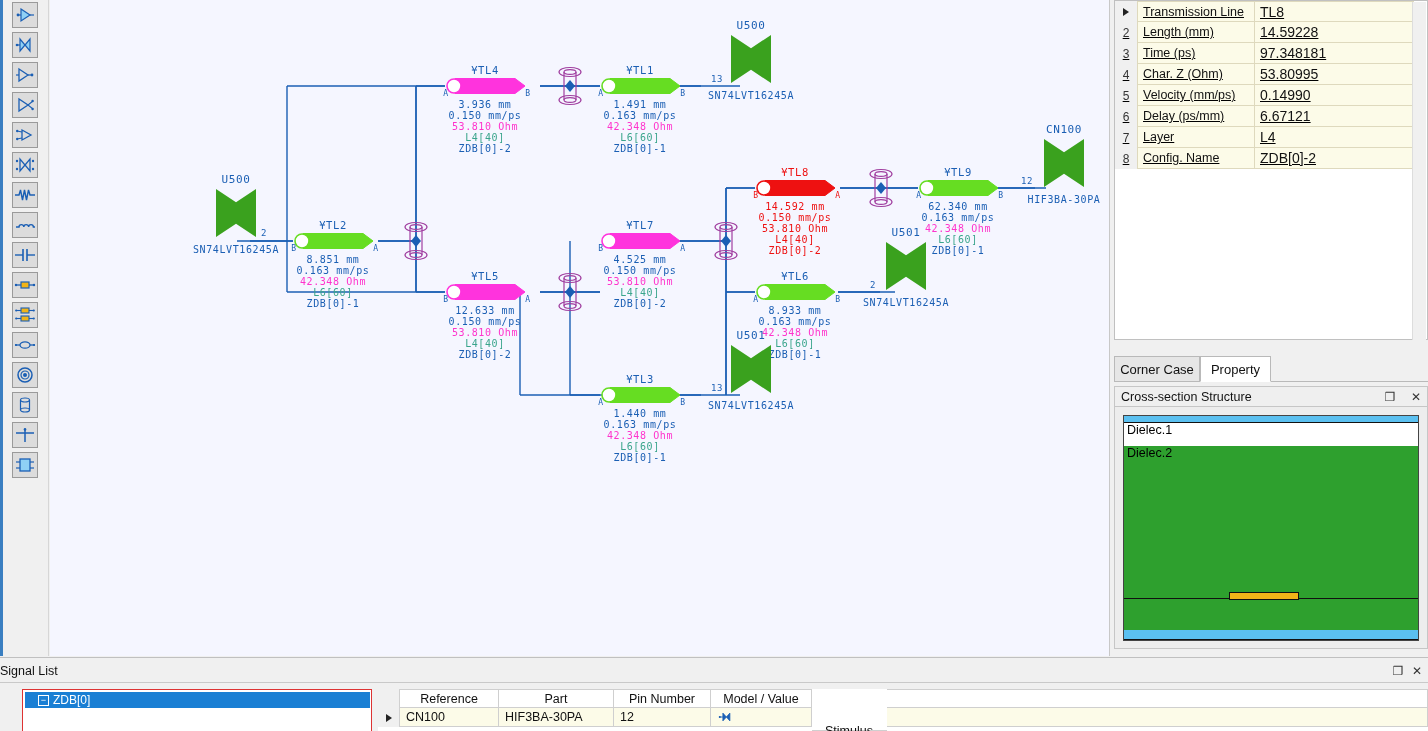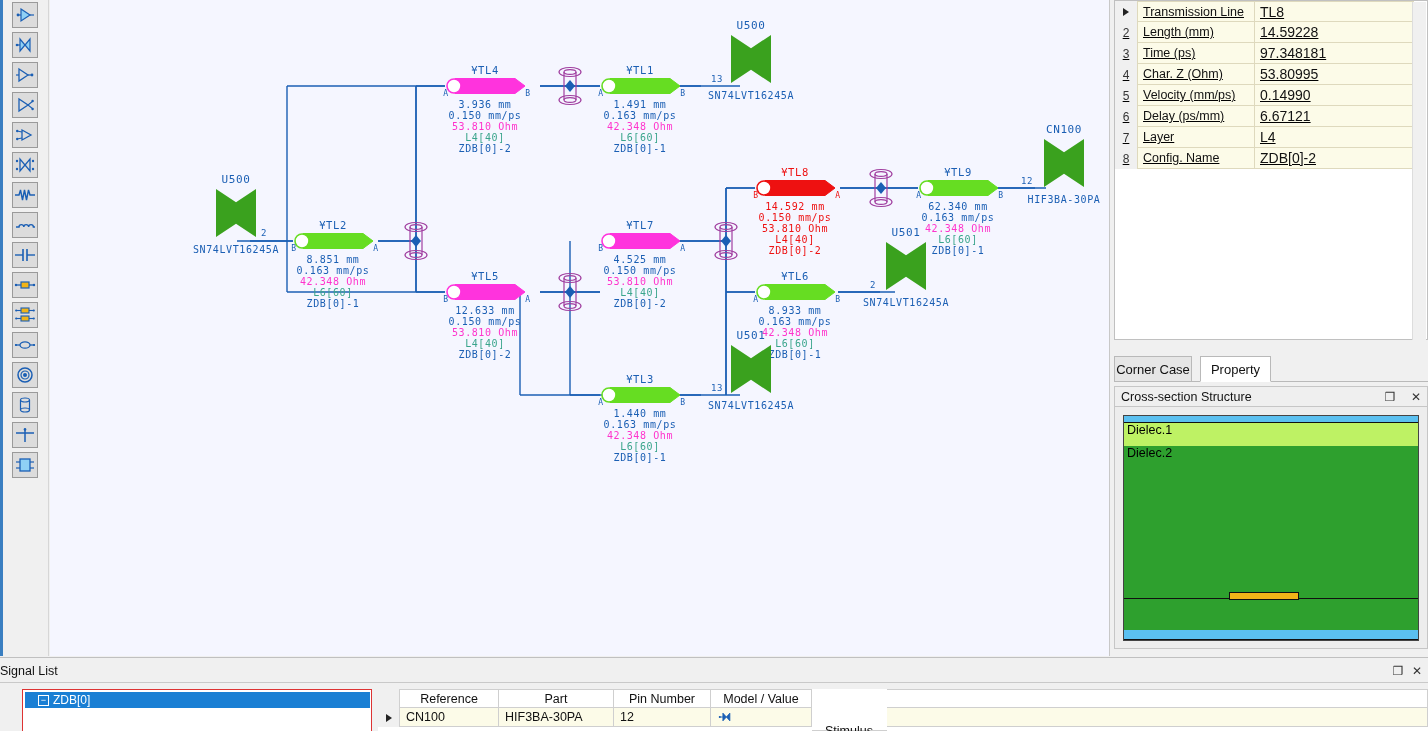--- a/index.html
+++ b/index.html
@@ -513,37 +513,37 @@
           <div class="grid-row">
             <div class="gr-num">8</div>
             <div class="gr-name">Config. Name</div>
             <div class="gr-val">ZDB[0]-2</div>
           </div>
         </div>
       <div id="grid-scroll"></div>
     </div>
 
     <div id="tabs">
-      <div class="tab" id="tab0" style="left:0; width:78px;">
+      <div class="tab" id="tab0" style="left:0; width:86px;">
         <span>Corner Case</span>
       </div>
       <div class="tab active" id="tab1" style="left:86px; width:71px;text-align:center;">
         <span>Property</span>
       </div>
     </div>
 
     <div id="xsec-header">
       <div id="xsec-title">Cross-section Structure</div>
       <div class="hdr-icon">❐</div>
       <div class="hdr-icon">✕</div>
     </div>
     <div id="xsec-body">
       <div id="xsec-inner">
           <div class="layer" style="top: 0px; height: 6.944px; background: rgb(91, 192, 240); border-bottom: 1px solid rgb(17, 17, 17);"></div>
-          <div class="layer" style="top: 6.944px; height: 30px; background: #bef264; border-bottom: 1px solid rgb(17, 17, 17);">
+          <div class="layer" style="top: 6.944px; height: 30px; background: #ffffff; border-bottom: 1px solid rgb(17, 17, 17);">
             <div class="layer-label">Dielec.1</div>
           </div>
           <div class="layer" style="top: 29.792px; height: 153.664px; background: rgb(46, 160, 46); border-bottom: 1px solid rgb(17, 17, 17);">
             <div class="layer-label">Dielec.2</div>
           </div>
           <div class="layer" style="top: 214.144px; height: 9.856px; background: rgb(91, 192, 240); border-bottom: 1px solid rgb(17, 17, 17);"></div>
           <div style="position: absolute; left: 105px; top: 176.456px; width: 70px; height: 8px; background: rgb(242, 180, 24); border: 1px solid rgb(17, 17, 17);"></div>
         </div>
     </div>
   </div>

